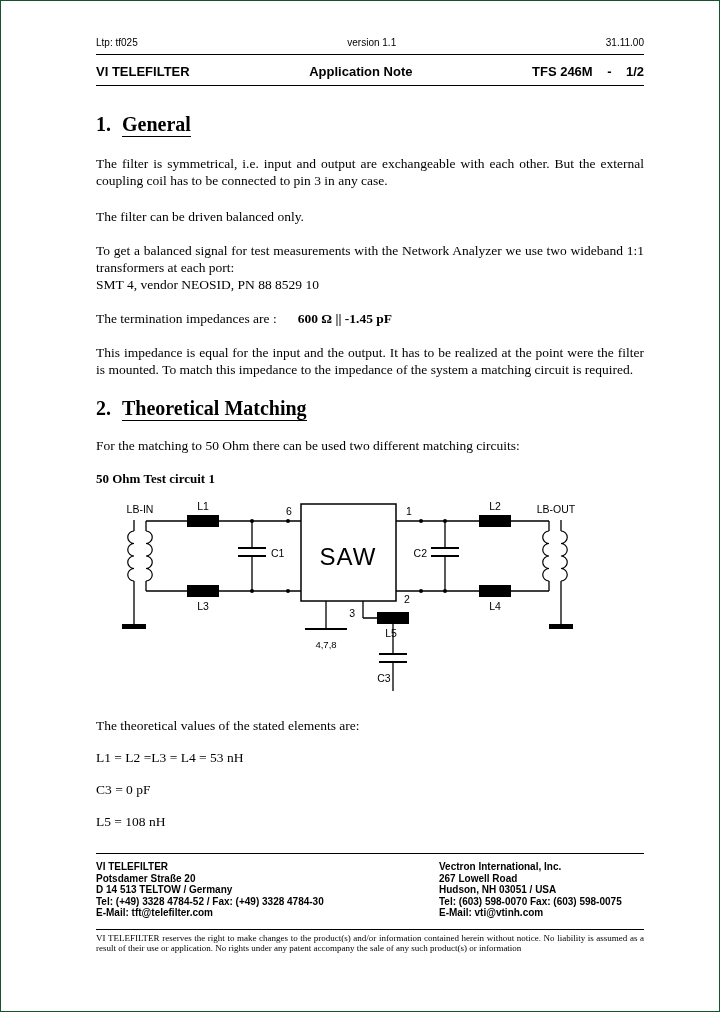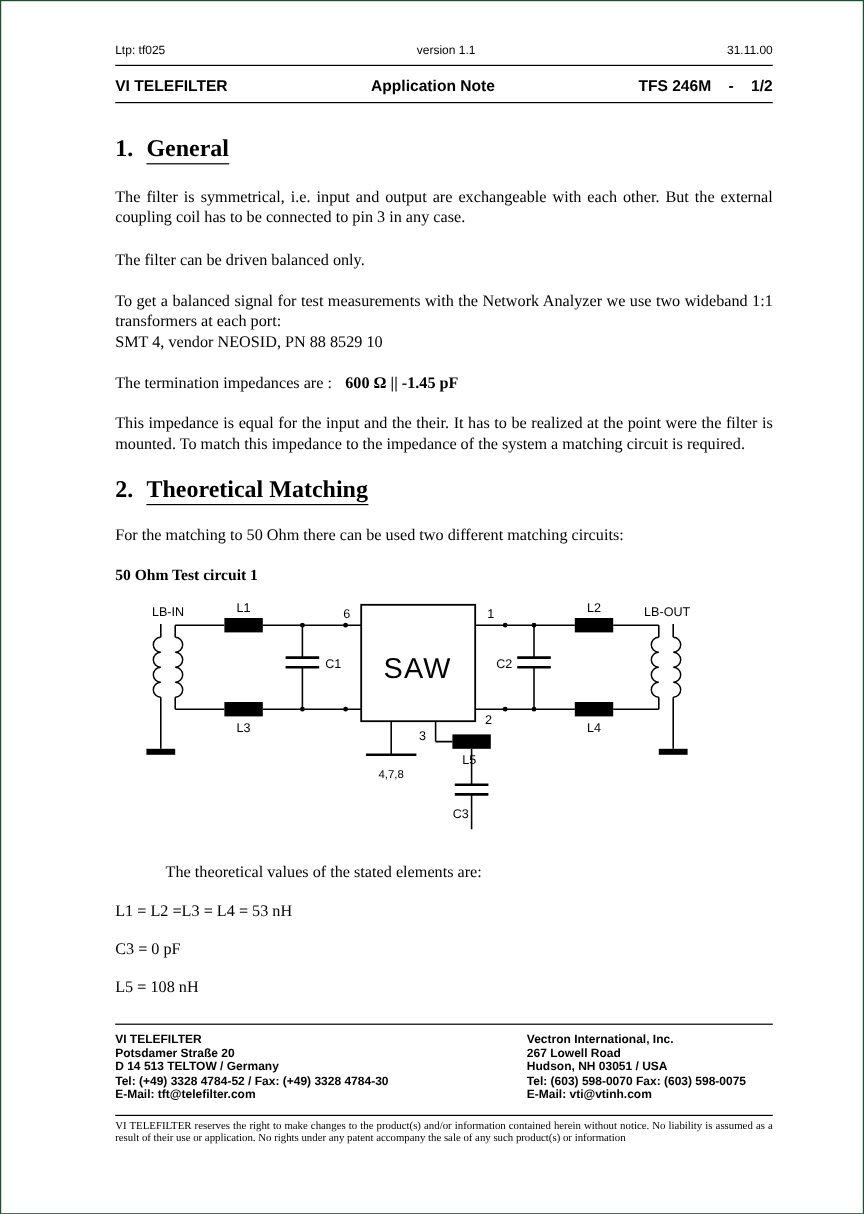--- a/index.html
+++ b/index.html
@@ -27,27 +27,27 @@
   
   h2.sec { font-size:20px; font-weight:bold; font-family:"Liberation Serif",serif; }
   h2.general { margin-top:27px; }
   h2.matching { margin-top:19px; }
   .sec-num { margin-right:11px; }
   .sec-title { border-bottom:1.4px solid #000; padding-bottom:1px; }
 
   .para { margin-top:19px; font-size:13.5px; line-height:17px; text-align:justify; }
   .para.tight { margin-top:17px; }
   .bold { font-weight:bold; }
-  .imp-val { margin-left:11px; }
+  .imp-val { margin-left:21px; }
 
   .circuit-title { margin-top:17px; font-size:13px; font-weight:bold; }
   .circuit-wrap { margin-top:9px; }
   svg text { font-family:"Liberation Sans", sans-serif; }
 
-  .values-intro { margin-top:12px; font-size:13.5px; line-height:17px;margin-left:42px; }
+  .values-intro { margin-top:12px; font-size:13.5px; line-height:17px; }
   .values-list { margin-top:13px; font-size:13.5px; }
   .values-list div { line-height:17px;margin-top:15px; }
 
   
   .footer {
     position:absolute; left:95px; right:75px; top:852px;
     border-top:1px solid #000; padding-top:7px;
   }
   .addresses { display:grid; grid-template-columns:343px 1fr; }
   .addr div {
@@ -84,21 +84,21 @@
 
     <p class="para">The filter is symmetrical, i.e. input and output are exchangeable with each other. But the external coupling coil has to be connected to pin 3 in any case.</p>
     <p class="para">The filter can be driven balanced only.</p>
     <p class="para tight">
       <span>To get a balanced signal for test measurements with the Network Analyzer we use two wideband 1:1 transformers at each port:</span><br>
       <span>SMT 4, vendor NEOSID, PN 88 8529 10</span>
     </p>
     <p class="para tight">
       <span>The termination impedances are :</span><span class="bold imp-val">600 Ω || -1.45 pF</span>
     </p>
-    <p class="para tight">This impedance is equal for the input and the their. It has to be realized at the point were the filter is mounted. To match this impedance to the impedance of the system a matching circuit is required.</p>
+    <p class="para tight">This impedance is equal for the input and the output. It has to be realized at the point were the filter is mounted. To match this impedance to the impedance of the system a matching circuit is required.</p>
 
     <h2 class="sec matching">
       <span class="sec-num">2.</span><span class="sec-title">Theoretical Matching</span>
     </h2>
 
     <p class="para tight">For the matching to 50 Ohm there can be used two different matching circuits:</p>
 
     <div class="circuit-title">50 Ohm Test circuit 1</div>
 
     <div class="circuit-wrap">

